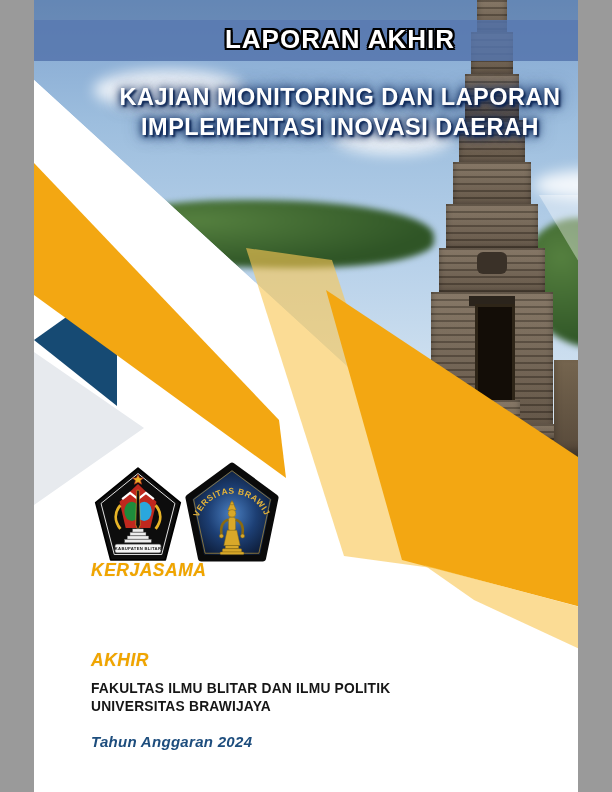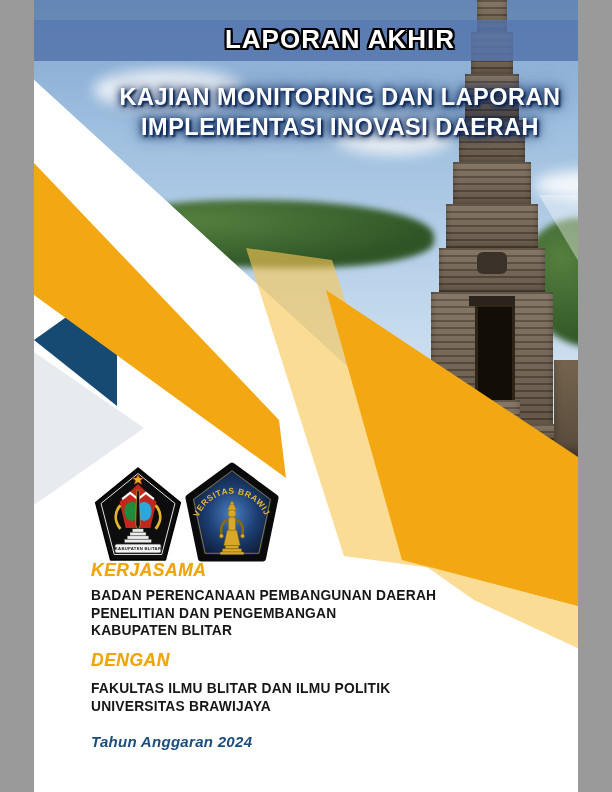--- a/index.html
+++ b/index.html
@@ -169,25 +169,20 @@
       <circle cx="39" cy="77" r="2.1"></circle>
       <circle cx="61" cy="77" r="2.1"></circle>
       <polygon points="45,71 55,71 58.5,87 41.5,87"></polygon>
       <rect x="43" y="87" width="14" height="3.2"></rect>
       <rect x="40" y="90.2" width="20" height="3.6" rx="1"></rect>
       <rect x="37.5" y="93.6" width="25" height="2.8" rx="1.2"></rect>
     </g>
   </svg>
 
   <div class="abs yellow-label" style="top:560px;">KERJASAMA</div>
-  <div class="abs dark-lines" style="top:587px;">
-    <div>BADAN PERENCANAAN PEMBANGUNAN DAERAH</div>
-    <div>PENELITIAN DAN PENGEMBANGAN</div>
-    <div>KABUPATEN BLITAR</div>
-  </div>
-  <div class="abs yellow-label" style="top:650px;">DENGAN</div>
+  <div class="abs yellow-label" style="top:650px;">AKHIR</div>
   <div class="abs dark-lines" style="top:680px;">
     <div>FAKULTAS ILMU BLITAR DAN ILMU POLITIK</div>
     <div>UNIVERSITAS BRAWIJAYA</div>
   </div>
   <div class="abs year">Tahun Anggaran 2024</div>
 
 </div>
 
 </body></html>

